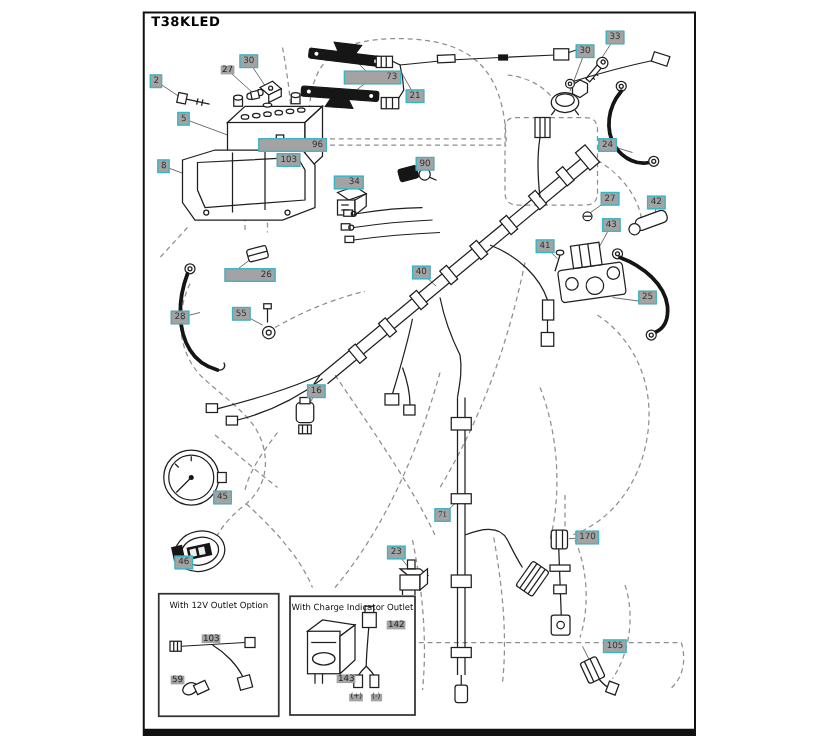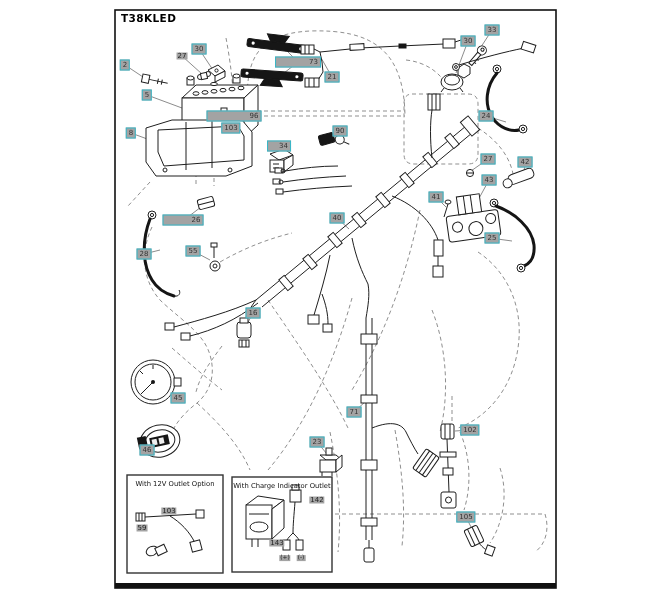--- a/index.html
+++ b/index.html
@@ -442,33 +442,33 @@
       <div class="callout boxed" style="left: 332px; top: 77px;">21</div>
       <div class="callout boxed" style="left: 279px; top: 146px; padding-left: 11px;">34</div>
       <div class="callout boxed" style="left: 340px; top: 131px;">90</div>
       <div class="callout boxed" style="left: 468px; top: 41px;">30</div>
       <div class="callout boxed" style="left: 492px; top: 30px;">33</div>
       <div class="callout boxed" style="left: 486px; top: 116px;">24</div>
       <div class="callout boxed" style="left: 488px; top: 159px;">27</div>
       <div class="callout boxed" style="left: 525px; top: 162px;">42</div>
       <div class="callout boxed" style="left: 489px; top: 180px;">43</div>
       <div class="callout boxed" style="left: 436px; top: 197px;">41</div>
-      <div class="callout boxed" style="left: 492px; top: 238px;">25</div>
-      <div class="callout boxed" style="left: 183px; top: 220px; padding-left: 28px;">26</div>
+      <div class="callout boxed" style="left: 518px; top: 238px;">25</div>
+      <div class="callout boxed" style="left: 200px; top: 220px; padding-left: 28px;">26</div>
       <div class="callout boxed" style="left: 144px; top: 254px;">28</div>
       <div class="callout boxed" style="left: 193px; top: 251px;">55</div>
       <div class="callout boxed" style="left: 337px; top: 218px;">40</div>
       <div class="callout boxed" style="left: 253px; top: 313px;">16</div>
       <div class="callout boxed" style="left: 178px; top: 398px;">45</div>
       <div class="callout boxed" style="left: 147px; top: 450px;">46</div>
-      <div class="callout boxed" style="left: 354px; top: 412px;">71</div>
+      <div class="callout boxed" style="left: 354px; top: 412px; font-family: Liberation Serif, serif;">71</div>
       <div class="callout boxed" style="left: 317px; top: 442px;">23</div>
-      <div class="callout boxed" style="left: 470px; top: 430px;">102</div>
-      <div class="callout boxed" style="left: 466px; top: 517px;">105</div>
+      <div class="callout boxed" style="left: 470px; top: 430px;">170</div>
+      <div class="callout boxed" style="left: 492px; top: 517px;">105</div>
       <div class="callout plain" style="left: 169px; top: 511px;">103</div>
-      <div class="callout plain" style="left: 142px; top: 528px; text-align: center;">59</div>
+      <div class="callout plain" style="left: 142px; top: 544px; text-align: center;">59</div>
       <div class="callout plain" style="left: 317px; top: 500px;">142</div>
       <div class="callout plain" style="left: 277px; top: 543px;">143</div>
       <div class="callout plain tiny" style="left: 285px; top: 558px;">(+)</div>
       <div class="callout plain tiny" style="left: 301px; top: 558px;">(-)</div>
     </div>
 
 </div>
 
 </body></html>

